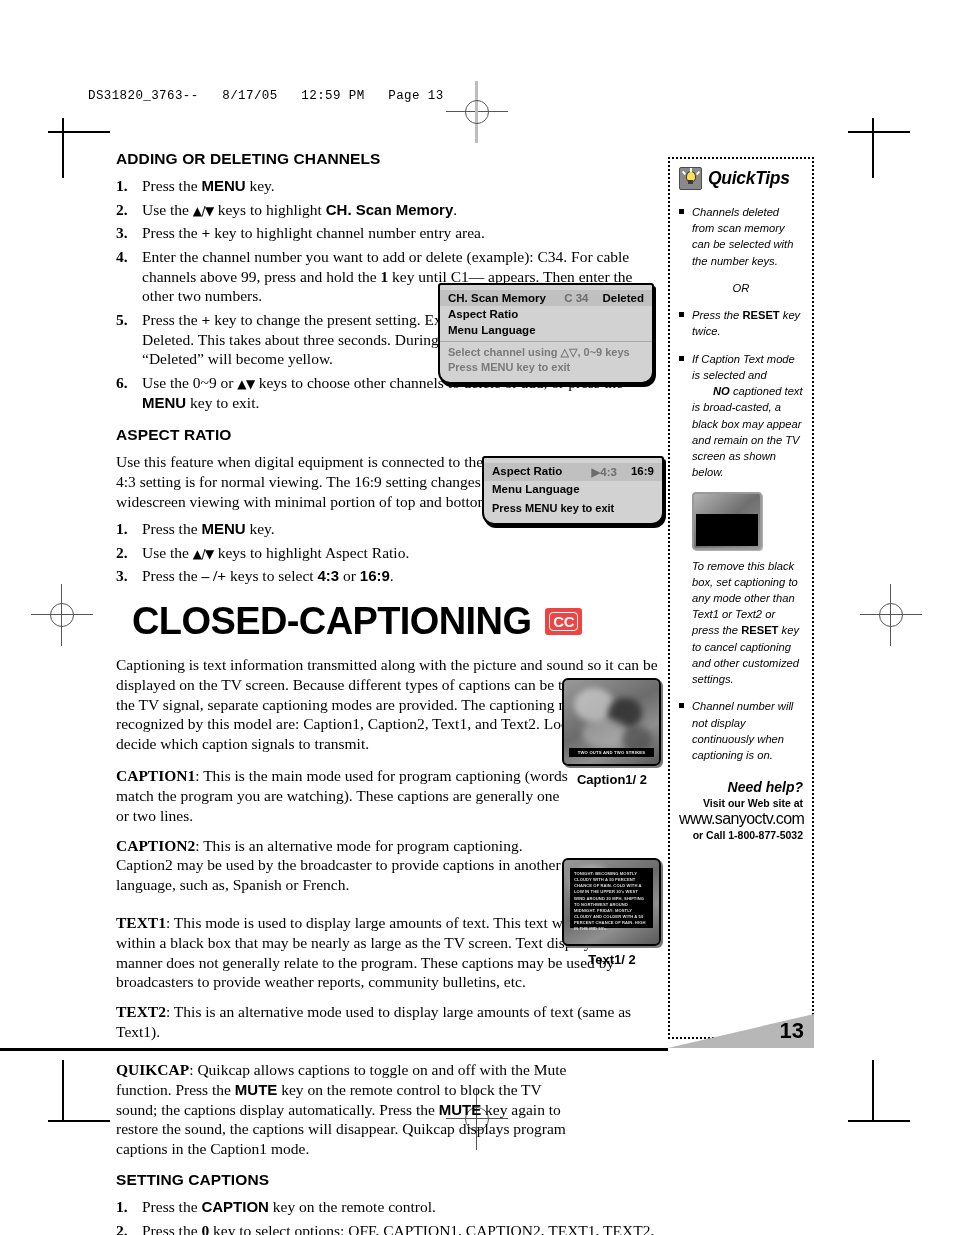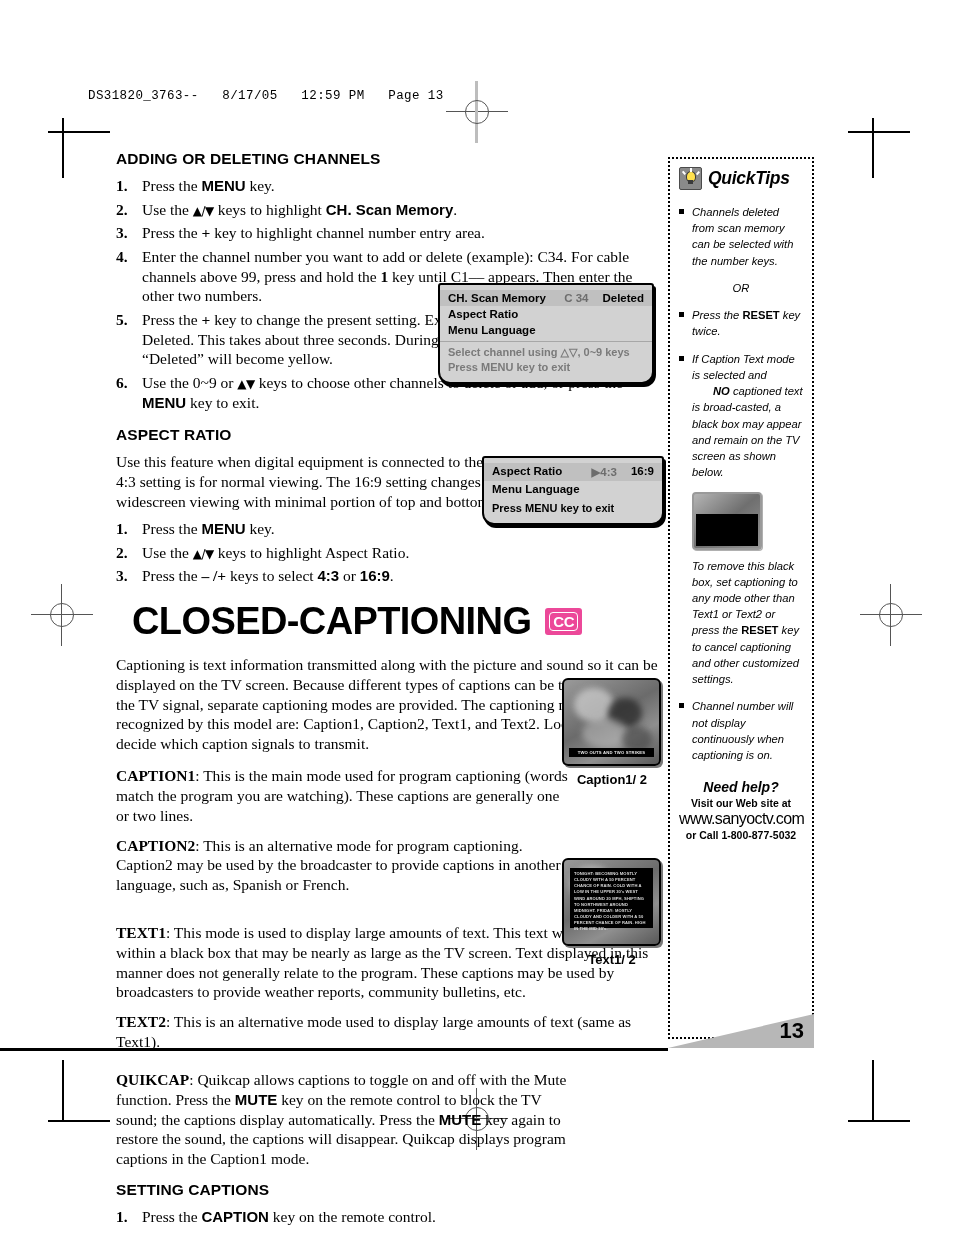--- a/index.html
+++ b/index.html
@@ -57,21 +57,21 @@
   .osd .foot{font-weight:bold;font-size:11px;padding:1px 8px;color:#7a7a7a;}
   .osd .foot.dark{color:#000;}
 
   
   h1.big{
     font-family:"Liberation Sans",sans-serif;
     font-weight:bold;font-size:38px;margin:14px 0 12px 16px;letter-spacing:-.6px;
     display:flex;align-items:center;gap:14px;
   }
   .cclogo{
-    background:#ec4899;color:#fff;font-family:"Liberation Sans",sans-serif;
+    background:#ef4444;color:#fff;font-family:"Liberation Sans",sans-serif;
     font-weight:bold;font-size:15px;line-height:1;
     padding:4px 4px;border-radius:3px;letter-spacing:-.5px;
   }
   .cclogo span{border:1.5px solid #fff;border-radius:4px;padding:1px 3px;display:inline-block;}
 
   
   .thumbwrap{position:absolute;text-align:center;width:100px;}
   .tv{
     width:95px;height:84px;border:2px solid #000;border-radius:6px;
     box-shadow:2px 2px 0 #7a7a7a;overflow:hidden;position:relative;
@@ -125,21 +125,21 @@
   .tip i{font-style:italic;font-weight:bold;margin-left:21px;}
 
   .qt-tv{
     width:66px;height:54px;border:2px solid #9a9a9a;border-radius:4px;margin:4px 0 8px 13px;
     position:relative;overflow:hidden;
     background:linear-gradient(140deg,#b5b5b5,#6f6f6f 50%,#959595);
     box-shadow:1px 1px 0 #b0b0b0;
   }
   .qt-tv .black{position:absolute;left:2px;right:2px;bottom:2px;height:58%;background:#000;}
 
-  .needhelp{margin-top:16px;text-align:center;font-family:"Liberation Sans",sans-serif;}
+  .needhelp{margin-top:16px;text-align:right;font-family:"Liberation Sans",sans-serif;}
   .needhelp .nh1{font-style:italic;font-weight:bold;font-size:14px;}
   .needhelp .nh2{font-weight:bold;font-size:10.5px;margin-top:2px;}
   .needhelp .nh3{font-weight:normal;font-size:16px;letter-spacing:-.6px;margin-top:1px;}
   .needhelp .nh4{font-weight:bold;font-size:10.5px;margin-top:1px;}
 
   
   .wedge{position:absolute;left:668px;top:1014px;width:146px;height:34px;}
   .wedge svg{display:block;}
   .pagenum{
     position:absolute;right:10px;top:4px;
@@ -206,21 +206,21 @@
 
     <h1 class="big">
       <span>CLOSED-CAPTIONING</span>
       <span class="cclogo"><span>CC</span></span>
     </h1>
 
     <p class="body" style="margin-bottom:12px;">Captioning is text information transmitted along with the picture and sound so it can be displayed on the TV screen. Because different types of captions can be transmitted with the TV signal, separate captioning modes are provided. The captioning modes recognized by this model are: Caption1, Caption2, Text1, and Text2. Local broadcasters decide which caption signals to transmit.</p>
 
     <div id="modes">
         <p class="body" style="width: 452px; margin-bottom: 10px;"><span class="bs">CAPTION1</span>: This is the main mode used for program captioning (words match the program you are watching). These captions are generally one or two lines.</p>
-        <p class="body" style="width: 452px; margin-bottom: 28px;"><span class="bs">CAPTION2</span>: This is an alternative mode for program captioning. Caption2 may be used by the broadcaster to provide captions in another language, such as, Spanish or French.</p>
+        <p class="body" style="width: 452px; margin-bottom: 18px;"><span class="bs">CAPTION2</span>: This is an alternative mode for program captioning. Caption2 may be used by the broadcaster to provide captions in another language, such as, Spanish or French.</p>
         <p class="body" style="margin-bottom: 10px;"><span class="bs">TEXT1</span>: This mode is used to display large amounts of text. This text will appear within a black box that may be nearly as large as the TV screen. Text displayed in this manner does not generally relate to the program. These captions may be used by broadcasters to provide weather reports, community bulletins, etc.</p>
         <p class="body" style="margin-bottom: 10px;"><span class="bs">TEXT2</span>: This is an alternative mode used to display large amounts of text (same as Text1).</p>
       </div>
 
     <p class="body" style="width:452px;margin-top:18px;">
       <span class="bs">QUIKCAP</span><span id="quikcap-text">:  Quikcap allows captions to toggle on and off with the Mute function. Press the <span class="b">MUTE</span> key on the remote control to block the TV sound; the captions display automatically. Press the <span class="b">MUTE</span> key again to restore the sound, the captions will disappear. Quikcap displays program captions in the Caption1 mode.</span>
     </p>
 
     <h2 class="sect" style="margin-top:12px;">SETTING CAPTIONS</h2>
     <ul class="steps" id="setting-steps" style="font-size:14.5px;">

